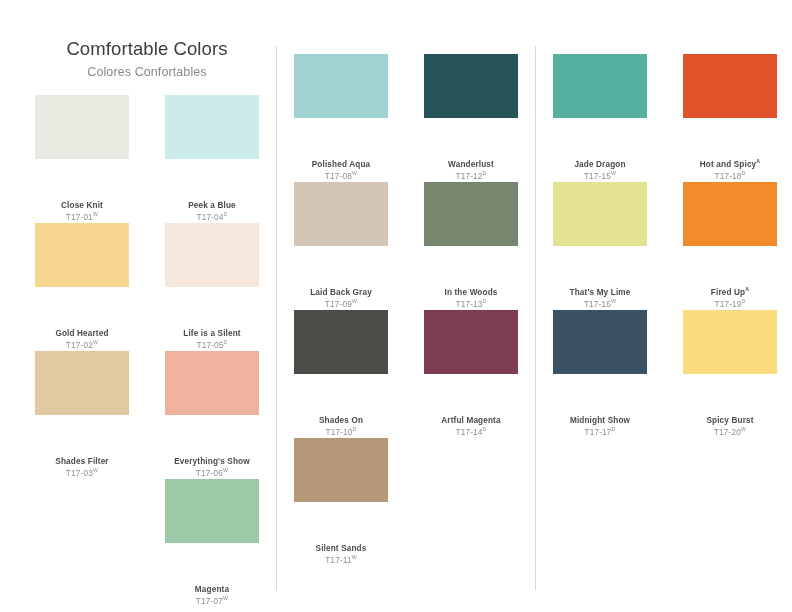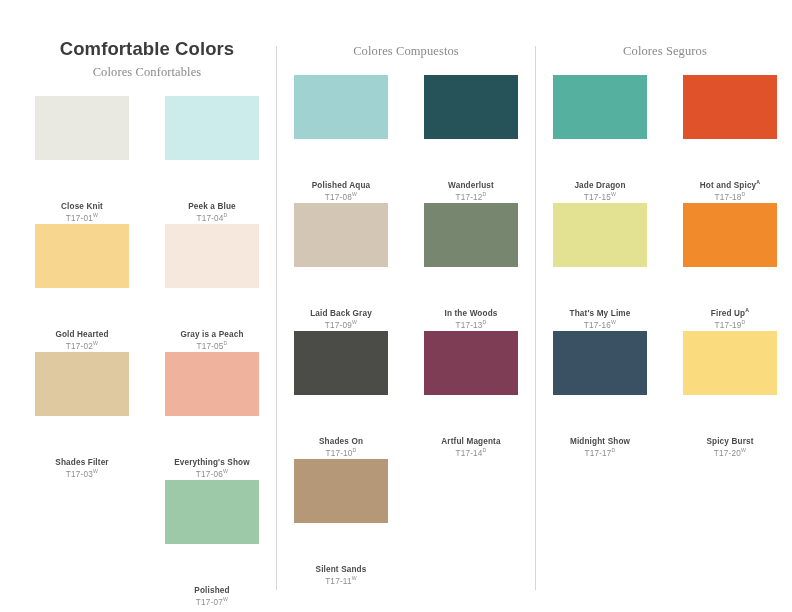--- a/index.html
+++ b/index.html
@@ -43,34 +43,33 @@
     background: #d6d6d6;
     margin: 8px 0 12px 0;
     flex: 0 0 1px;
   }
   .col-head {
     text-align: center;
     margin-bottom: 16px;
   }
   .col-title {
     font-size: 18.5px;
-    font-weight: bold;
+    font-weight: normal;
     color: #3c3c3c;
     letter-spacing: 0.1px;
     line-height: 1.15;
     white-space: nowrap;
   }
   .col-subtitle {
     font-size: 12.5px;
     font-weight: normal;
     color: #8a8a8a;
     margin-top: 6px;
     letter-spacing: 0.1px;
     white-space: nowrap;
-    font-family: Liberation Serif, serif;
   }
   .grid {
     display: grid;
     grid-template-columns: 104px 104px;
     column-gap: 26px;
     row-gap: 0px;
     justify-content: center;
   }
   .cell {
     width: 104px;
@@ -141,21 +140,21 @@
           <div class="cell">
             <div class="swatch" style="background: rgb(247, 215, 143);"></div>
             <div class="meta">
               <div class="sw-name">Gold Hearted</div>
               <div class="sw-code">T17-02<span class="sup">W</span></div>
             </div>
           </div>
           <div class="cell">
             <div class="swatch" style="background: rgb(246, 232, 221);"></div>
             <div class="meta">
-              <div class="sw-name">Gray is a Peach</div>
+              <div class="sw-name">Life is a Silent</div>
               <div class="sw-code">T17-05<span class="sup">D</span></div>
             </div>
           </div>
           <div class="cell">
             <div class="swatch" style="background: rgb(222, 201, 161);"></div>
             <div class="meta">
               <div class="sw-name">Shades Filter</div>
               <div class="sw-code">T17-03<span class="sup">W</span></div>
             </div>
           </div>
@@ -169,30 +168,29 @@
           <div class="cell empty">
             <div class="swatch" style="background: rgb(255, 255, 255);"></div>
             <div class="meta">
               <div class="sw-name"></div>
               <div class="sw-code"></div>
             </div>
           </div>
           <div class="cell">
             <div class="swatch" style="background: rgb(157, 201, 168);"></div>
             <div class="meta">
-              <div class="sw-name">Polished</div>
+              <div class="sw-name">Magenta</div>
               <div class="sw-code">T17-07<span class="sup">W</span></div>
             </div>
           </div>
         </div>
       </div>
       <div class="divider" style="background: rgb(214, 214, 214);"></div>
       <div class="column">
         <div class="col-head">
-          <div class="col-subtitle">Colores Compuestos</div>
         </div>
         <div class="grid">
           <div class="cell">
             <div class="swatch" style="background: rgb(159, 210, 209);"></div>
             <div class="meta">
               <div class="sw-name">Polished Aqua</div>
               <div class="sw-code">T17-08<span class="sup">W</span></div>
             </div>
           </div>
           <div class="cell">
@@ -242,21 +240,20 @@
             <div class="meta">
               <div class="sw-name"></div>
               <div class="sw-code"></div>
             </div>
           </div>
         </div>
       </div>
       <div class="divider" style="background: rgb(214, 214, 214);"></div>
       <div class="column">
         <div class="col-head">
-          <div class="col-subtitle">Colores Seguros</div>
         </div>
         <div class="grid">
           <div class="cell">
             <div class="swatch" style="background: rgb(86, 176, 160);"></div>
             <div class="meta">
               <div class="sw-name">Jade Dragon</div>
               <div class="sw-code">T17-15<span class="sup">W</span></div>
             </div>
           </div>
           <div class="cell">

